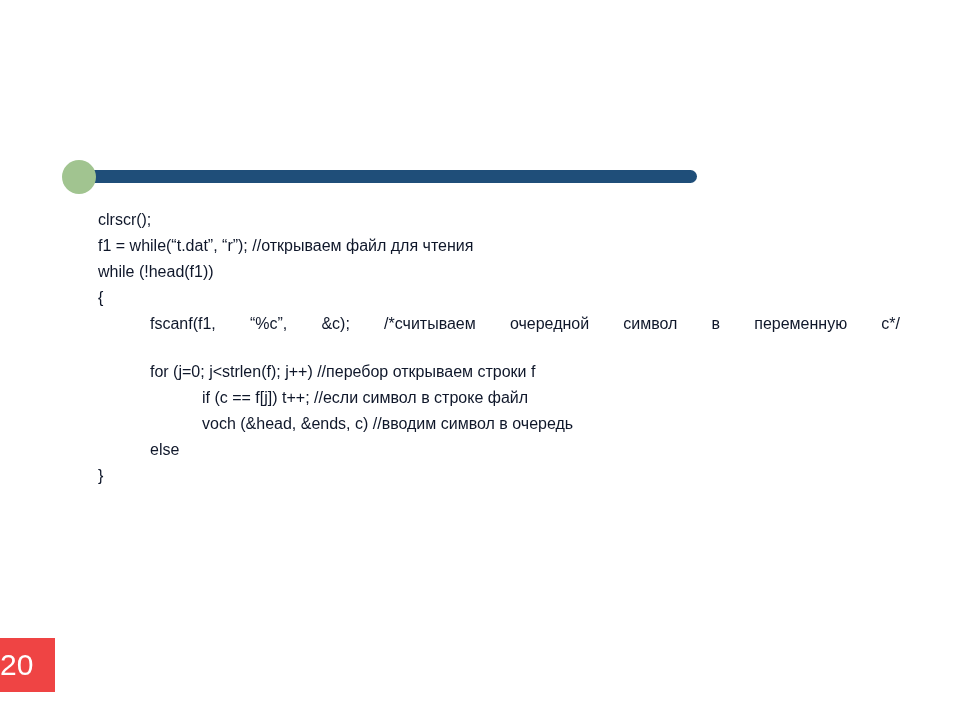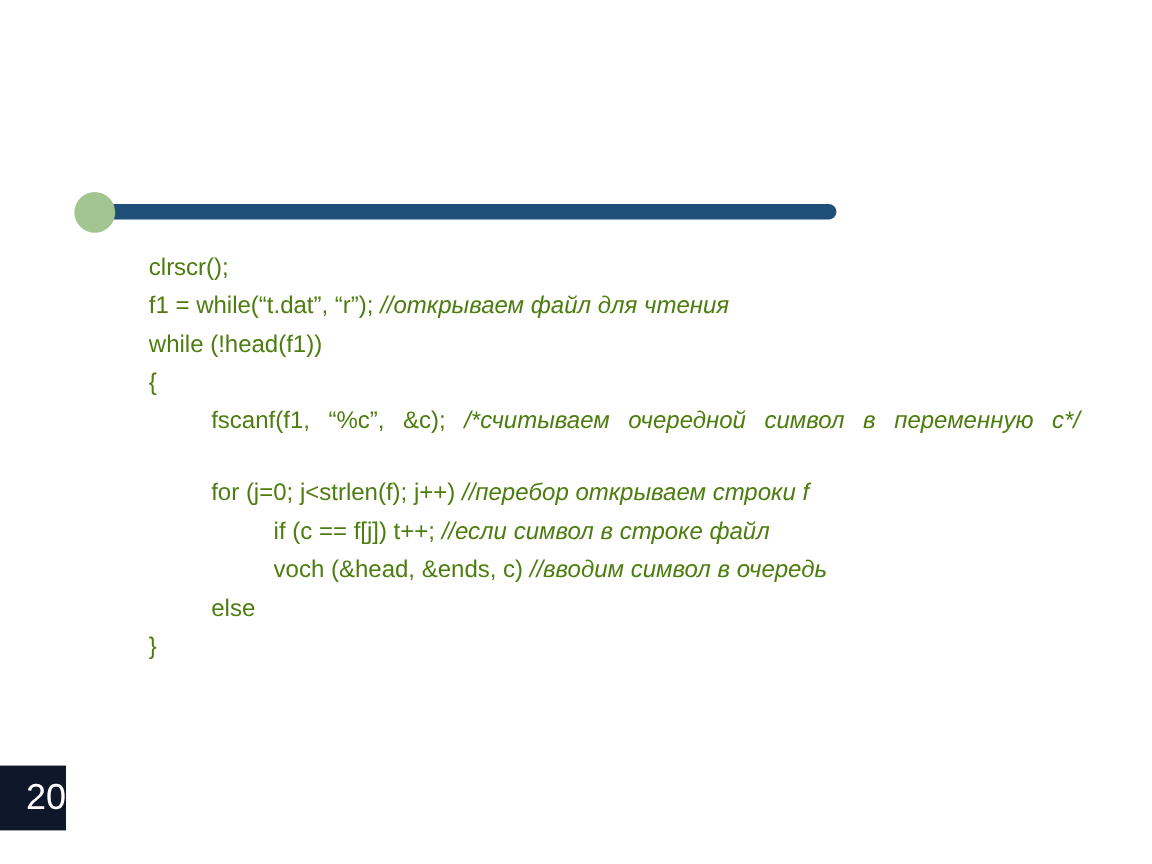--- a/index.html
+++ b/index.html
@@ -31,56 +31,56 @@
     top: 160px;
     left: 62px;
     width: 34px;
     height: 34px;
     border-radius: 50%;
     background: #a1c490;
   }
   .content {
     position: absolute;
     top: 208px;
-    left: 124px;
+    left: 98px;
     right: 60px;
-    color: #4d7c0f;
-    font-size: 20px;
+    color: #0f172a;
+    font-size: 16px;
     line-height: 1.5;
   }
   .content .line {
     margin: 0 0 2px 0;
     white-space: nowrap;
   }
   .content .justify {
     text-align: justify;
     white-space: normal;
   }
   .content .justify::after {
     content: "";
     display: inline-block;
     width: 100%;
   }
-  .comment { font-style: italic; }
+  .comment { }
   .ind1 { padding-left: 52px; }
   .ind2 { padding-left: 104px; }
   .pagenum-box {
     position: absolute;
     left: 0;
     bottom: 28px;
     width: 55px;
     height: 54px;
-    background: #0f172a;
+    background: #ef4444;
     color: #ffffff;
     font-family: Verdana, Geneva, sans-serif;
     font-size: 30px;
     font-weight: 400;
     display: flex;
     align-items: center;
-    justify-content: flex-end;
+    justify-content: flex-start;
   }
 </style>
 </head>
 <body>
 
 <div class="slide">
 
   <div class="hr-bar"></div>
   <div class="hr-dot"></div>
 

